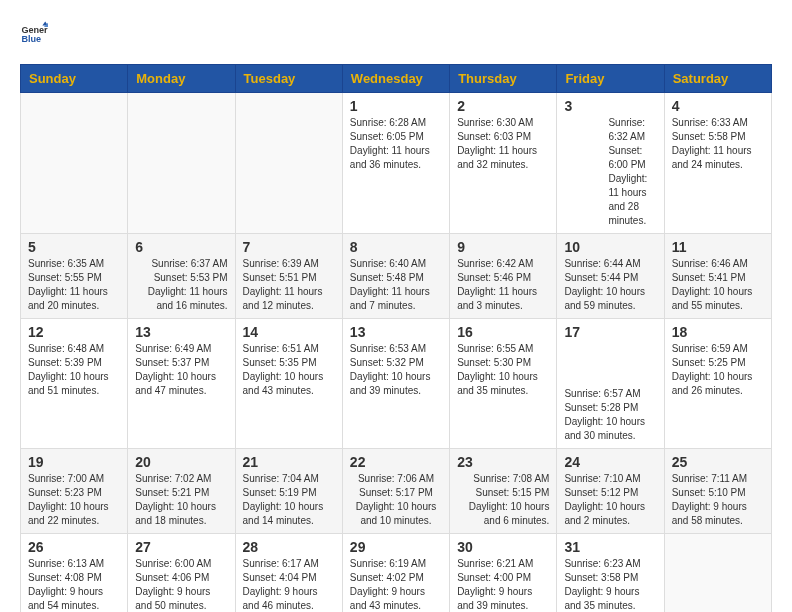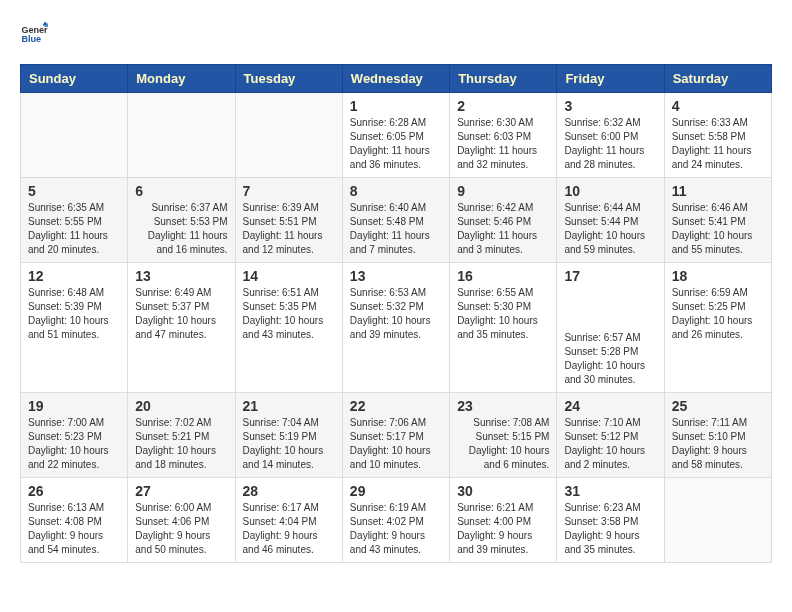--- a/index.html
+++ b/index.html
@@ -37,21 +37,21 @@
       font-size: 16px;
       color: #555;
     }
     .calendar {
       width: 100%;
       border-collapse: collapse;
       border: 1px solid #ccc;
     }
     .calendar th {
       background-color: #2255a4;
-      color: #fef9c3;
+      color: #eab308;
       text-align: left;
       padding: 6px 8px;
       font-size: 13px;
       font-weight: bold;
       border: 1px solid #1a4490;
     }
     .calendar td {
       border: 1px solid #ddd;
       vertical-align: top;
       padding: 5px 7px;
@@ -127,21 +127,21 @@
         </td>
         <td>
           <span class="day-number">2</span>
           <div class="day-info" style="white-space: pre-line;">Sunrise: 6:30 AM
 Sunset: 6:03 PM
 Daylight: 11 hours
 and 32 minutes.</div>
         </td>
         <td>
           <span class="day-number">3</span>
-          <div class="day-info" style="white-space: pre-line;">Sunrise: 6:32 AM
+          <div class="day-info" style="white-space: pre-line; margin-left: 44px;">Sunrise: 6:32 AM
 Sunset: 6:00 PM
 Daylight: 11 hours
 and 28 minutes.</div>
         </td>
         <td>
           <span class="day-number">4</span>
           <div class="day-info" style="white-space: pre-line;">Sunrise: 6:33 AM
 Sunset: 5:58 PM
 Daylight: 11 hours
 and 24 minutes.</div>
@@ -266,21 +266,21 @@
         </td>
         <td>
           <span class="day-number">21</span>
           <div class="day-info" style="white-space: pre-line;">Sunrise: 7:04 AM
 Sunset: 5:19 PM
 Daylight: 10 hours
 and 14 minutes.</div>
         </td>
         <td>
           <span class="day-number">22</span>
-          <div class="day-info" style="white-space: pre-line;">Sunrise: 7:06 AM
+          <div class="day-info" style="white-space: pre-line; text-align: center;">Sunrise: 7:06 AM
 Sunset: 5:17 PM
 Daylight: 10 hours
 and 10 minutes.</div>
         </td>
         <td>
           <span class="day-number">23</span>
           <div class="day-info" style="white-space: pre-line; text-align: right;">Sunrise: 7:08 AM
 Sunset: 5:15 PM
 Daylight: 10 hours
 and 6 minutes.</div>

